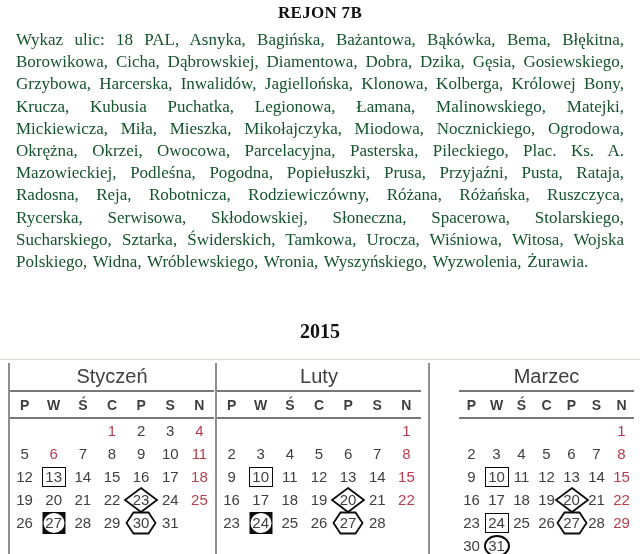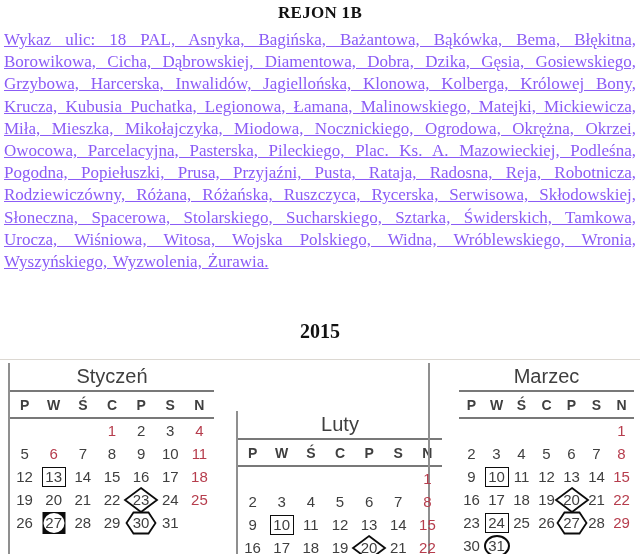--- a/index.html
+++ b/index.html
@@ -1,21 +1,21 @@
 <!DOCTYPE html>
 <html style="--red: #b63d4d; --ink: #3f3f3f; --line: #787878; --divider: #8f8f8f;"><head>
 <meta charset="utf-8">
 <style>
   html,body{margin:0;padding:0;background:#fff;}
   body{width:640px;height:554px;position:relative;overflow:hidden;
        font-family:"Liberation Serif",serif;color:#111;}
   .page-title{margin:0;padding-top:3px;text-align:center;
       font-size:17px;font-weight:bold;letter-spacing:.3px;}
-  .streets{margin:6px 0 0;padding:0 4px;font-size:17px;line-height:22.2px;
-      text-align:justify;word-spacing:1.5px;color:#8b5cf6;text-decoration:underline;}
+  .streets{margin:6px 0 0;padding:0 16px;font-size:17px;line-height:22.2px;
+      text-align:justify;word-spacing:1.5px;color:#14532d;}
   .year{position:absolute;top:320px;left:0;width:640px;text-align:center;
       font-size:20px;font-weight:bold;}
   
   .cal{position:absolute;left:0;top:357px;width:640px;height:197px;
       font-family:"Liberation Sans",sans-serif;color:var(--ink,#3f3f3f);}
   .cal-topline{position:absolute;top:2px;left:0;width:640px;height:1px;background:#dcd8d2;}
   .month{position:absolute;top:6px;bottom:0;width:206px;
       border-left:2px solid var(--divider,#8f8f8f);box-sizing:border-box;}
   .m-title{height:27px;line-height:26px;text-align:center;font-size:20px;color:var(--ink);}
   .m-rule{height:2px;background:var(--line,#787878);}
@@ -32,21 +32,21 @@
   .sqc::after{content:"";position:absolute;inset:1px;background:#fff;border-radius:50%;}
   .circ{position:absolute;left:50%;top:50%;width:26px;height:22px;
       transform:translate(-50%,-50%);border:2.2px solid #0c0c0c;border-radius:50%;
       box-sizing:border-box;z-index:1;}
   svg.mark{position:absolute;left:50%;top:50%;transform:translate(-50%,-50%);
       z-index:2;overflow:visible;pointer-events:none;}
 </style>
 </head>
 <body>
 
-<h1 class="page-title">REJON 1B</h1>
+<h1 class="page-title">REJON 7B</h1>
 
 <p class="streets">Wykaz ulic: 18 PAL, Asnyka, Bagińska, Bażantowa, Bąkówka, Bema, Błękitna, Borowikowa, Cicha, Dąbrowskiej, Diamentowa, Dobra, Dzika, Gęsia, Gosiewskiego, Grzybowa, Harcerska, Inwalidów, Jagiellońska, Klonowa, Kolberga, Królowej Bony, Krucza, Kubusia Puchatka, Legionowa, Łamana, Malinowskiego, Matejki, Mickiewicza, Miła, Mieszka, Mikołajczyka, Miodowa, Nocznickiego, Ogrodowa, Okrężna, Okrzei, Owocowa, Parcelacyjna, Pasterska, Pileckiego, Plac. Ks. A. Mazowieckiej, Podleśna, Pogodna, Popiełuszki, Prusa, Przyjaźni, Pusta, Rataja, Radosna, Reja, Robotnicza, Rodziewiczówny, Różana, Różańska, Ruszczyca, Rycerska, Serwisowa, Skłodowskiej, Słoneczna, Spacerowa, Stolarskiego, Sucharskiego, Sztarka, Świderskich, Tamkowa, Urocza, Wiśniowa, Witosa, Wojska Polskiego, Widna, Wróblewskiego, Wronia, Wyszyńskiego, Wyzwolenia, Żurawia.</p>
 
 <div class="year">2015</div>
 
 <div class="cal">
   <div class="cal-topline"></div>
   <div id="months">
       <div class="month" style="left: 8px;">
         <div class="m-title">Styczeń</div>
@@ -104,21 +104,21 @@
           <div class="cell"><div class="sqc"></div><span class="num">27</span></div>
           <div class="cell"><span class="num">28</span></div>
           <div class="cell"><span class="num">29</span></div>
           <div class="cell"><svg class="mark" width="32" height="24" viewBox="0 0 32 24">
               <polygon points="8.5,1.5 23.5,1.5 30.5,12 23.5,22.5 8.5,22.5 1.5,12" fill="none" stroke="#0c0c0c" stroke-width="1.8"></polygon>
             </svg><span class="num">30</span></div>
           <div class="cell"><span class="num">31</span></div>
           <div class="cell"></div>
         </div>
       </div>
-      <div class="month" style="left: 236px; margin-top: 48px;">
+      <div class="month" style="left: 215px;">
         <div class="m-title">Luty</div>
         <div class="m-rule"></div>
         <div class="dow">
           <span>P</span>
           <span>W</span>
           <span>Ś</span>
           <span>C</span>
           <span>P</span>
           <span>S</span>
           <span class="red">N</span>

